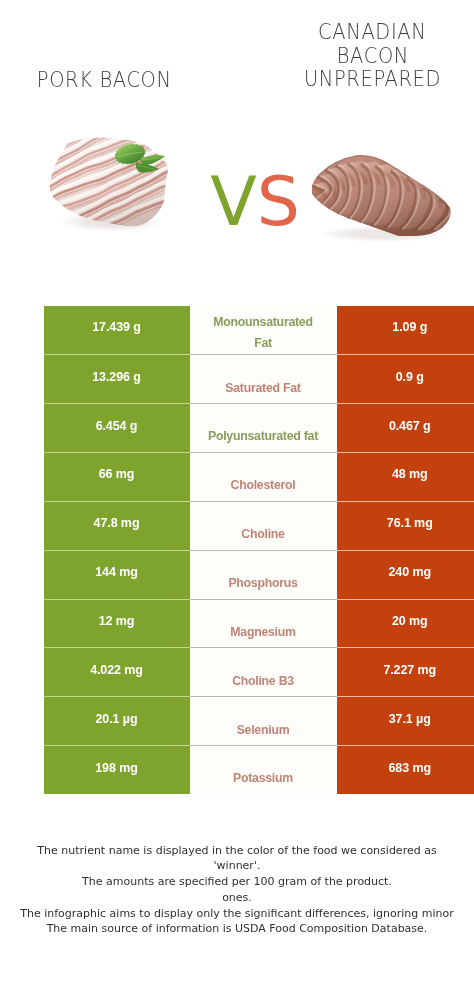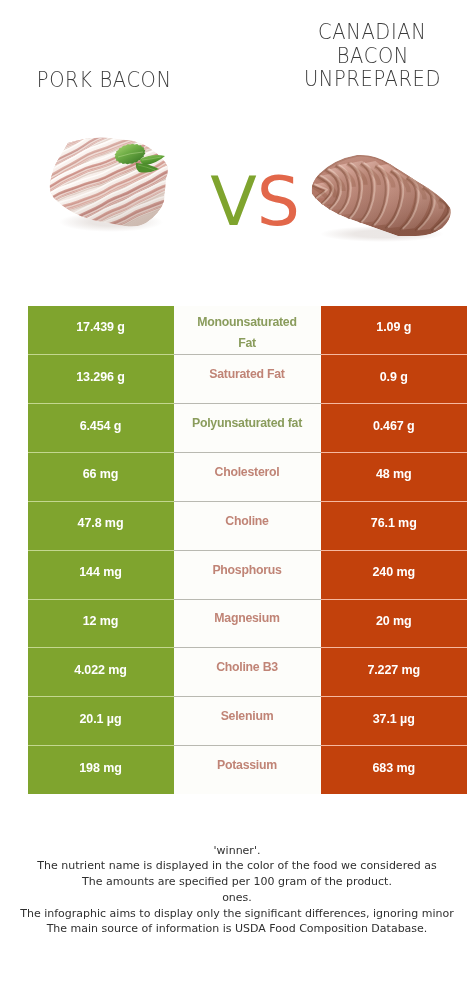--- a/index.html
+++ b/index.html
@@ -32,30 +32,30 @@
   #food-left{ left:47px; top:6px; width:126px; height:100px; }
   #food-right{ left:300px; top:22px; width:160px; height:96px; }
 
   .vs{ position:absolute; left:18px; top:160px; width:474px; text-align:center;
        font-family:"DejaVu Sans",sans-serif; font-weight:400; font-size:68px;
        line-height:84px; letter-spacing:0px; }
   .vs .v{ color:#7fa42e; }
   .vs .s{ color:#e2674a; }
 
   
-  .table{ position:absolute; left:0; top:305.5px; width:397px;padding-left:11px; }
+  .table{ position:absolute; left:16px; top:305.5px; width:397px;padding-left:11px; }
   .row{ position:relative; height:48.85px; }
   .cell{ position:absolute; top:0; bottom:0; box-sizing:border-box;
          display:flex; align-items:center; justify-content:center; }
   .cell-left{ left:16.5px; width:146px; background:#7fa42e; color:#ffffff; }
   .cell-right{ left:309.5px; width:146.5px; background:#c2410c; color:#ffffff; }
   .cell-mid{ left:162.5px; width:147px; background:#fdfdfa; text-align:center; }
   .row + .row .cell-left{ border-top:1.6px solid #c3d78f; }
   .row + .row .cell-right{ border-top:1.6px solid #f6b8a0; }
-  .row + .row .cell-mid{ border-top:1.1px solid #b9b9b1; }
+  .row + .row .cell-mid{ border-top:1.1px solid #b9b9b1;align-items:flex-end; }
   .win-left{ color:#8a9c5c; }
   .win-right{ color:#c08476; }
   .val{ font-family:"Liberation Sans",sans-serif; font-weight:bold;
         font-size:12.5px; letter-spacing:-0.1px; position:relative; top:-2.5px; }
   .nm{ font-family:"Liberation Sans",sans-serif; font-weight:bold;
        font-size:12.3px; letter-spacing:-0.25px; display:block; padding:0 15px;
        line-height:21px; position:relative; top:-4.6px; }
   .cell-mid.two-line .nm{ top:3.4px; }
 
   
@@ -435,21 +435,21 @@
         <div class="cell cell-mid win-right">
           <span class="nm">Potassium</span>
         </div>
         <div class="cell cell-right">
           <span class="val">683 mg</span>
         </div>
       </div>
     </div>
 
   <div class="footer" id="footer-notes">
+      <div>The nutrient name is displayed in the color of the food we considered as</div>
       <div>'winner'.</div>
-      <div>The nutrient name is displayed in the color of the food we considered as</div>
       <div>The amounts are specified per 100 gram of the product.</div>
       <div>ones.</div>
       <div>The infographic aims to display only the significant differences, ignoring minor</div>
       <div>The main source of information is USDA Food Composition Database.</div>
     </div>
 
 </div>
 
 </body></html>

